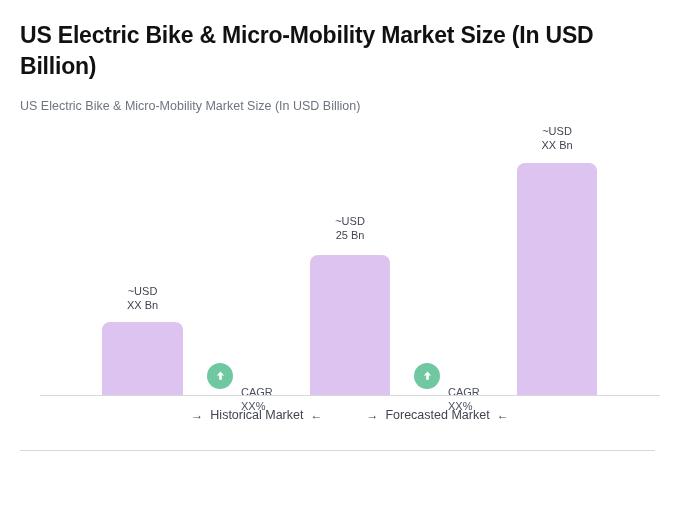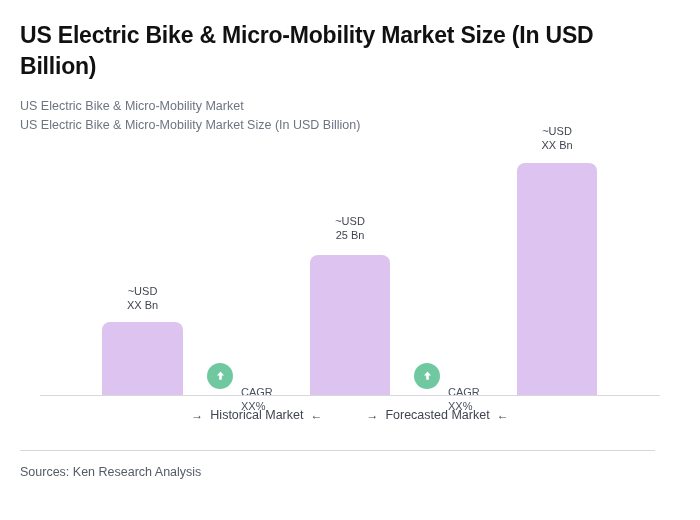--- a/index.html
+++ b/index.html
@@ -164,21 +164,20 @@
   }
 </style>
 </head>
 <body>
 
 <div id="page">
 
   <div id="title">US Electric Bike &amp; Micro-Mobility Market Size (In USD Billion)</div>
 
   <div id="subtitle">
-    <div>US Electric Bike &amp; Micro-Mobility Market</div>
     <div>US Electric Bike &amp; Micro-Mobility Market Size (In USD Billion)</div>
   </div>
 
   <div id="plot">
 
     <div class="bar-label" style="left:102px; top:284px; width:81px;">
       <div>~USD</div>
       <div>XX Bn</div>
     </div>
     <div class="bar" style="left:102px; top:322px; width:81px; height:73px;"></div>
@@ -230,16 +229,15 @@
     </div>
     <div class="axis-caption">
       <span class="axis-arrow">→</span>
       <span>Forecasted Market</span>
       <span class="axis-arrow">←</span>
     </div>
   </div>
 
   <div id="footer-divider"></div>
 
-  <div id="sources">Sources: Ken Research Analysis</div>
 
 
 </div>
 
 </body></html>

